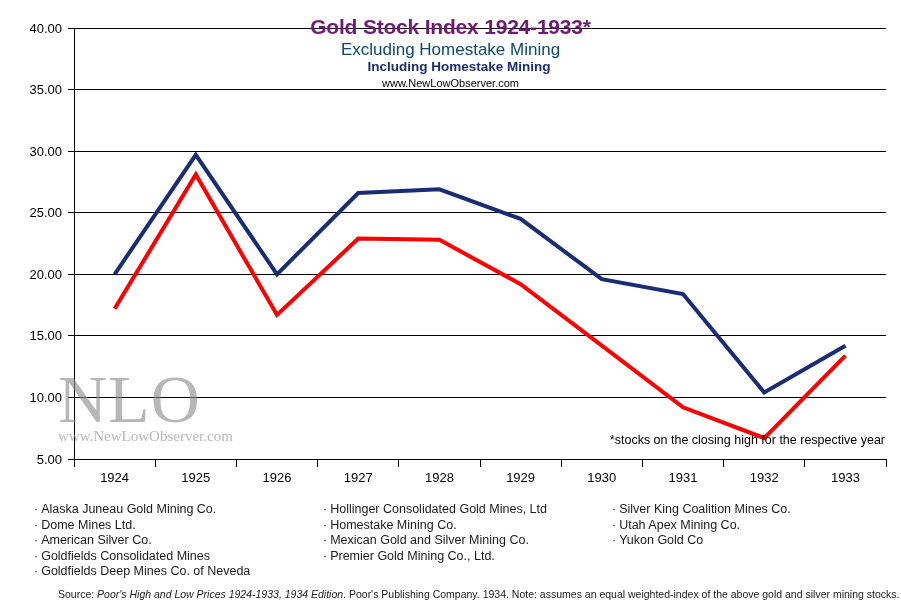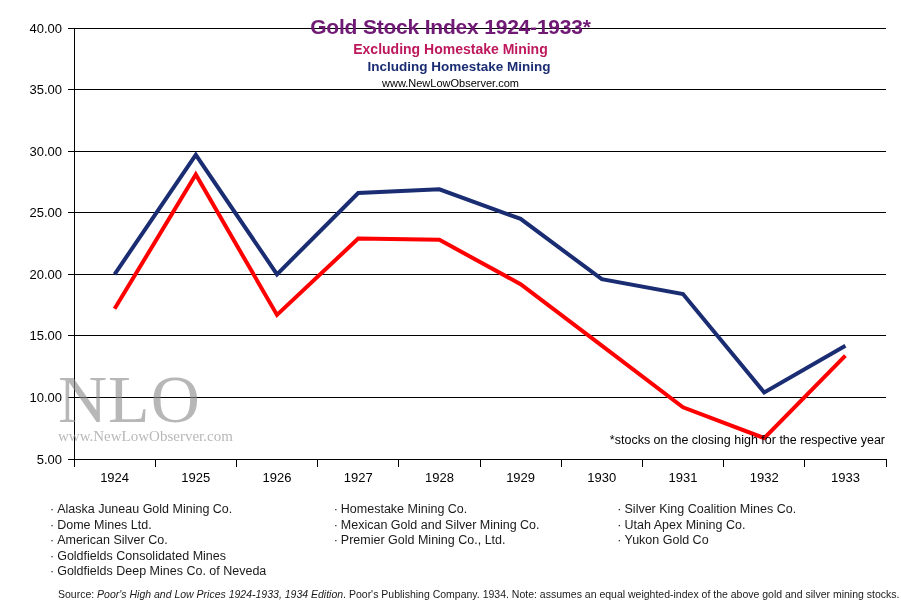--- a/index.html
+++ b/index.html
@@ -60,23 +60,23 @@
     pointer-events: none;
   }
   #chart-title {
     font-size: 21px;
     font-weight: bold;
     color: #701a75;
     line-height: 25px;
     letter-spacing: -0.2px;
   }
   #subtitle-red {
-    font-size: 14px;
-    font-weight: bold;
-    color: #be185d;
+    font-size: 17px;
+    font-weight: normal;
+    color: #0c4a6e;
     line-height: 17px;
     margin-top: 2px;
   }
   #subtitle-blue {
     font-size: 13.5px;
     font-weight: bold;
     color: #1a2d72;
     line-height: 17px;
     margin-left: 17px;
   }
@@ -122,21 +122,21 @@
     white-space: nowrap;
   }
 
   
   #company-lists {
     position: absolute;
     left: 0;
     top: 502px;
     width: 901px;
     display: flex;
-    padding-left: 50px;
+    padding-left: 34px;
     box-sizing: border-box;
   }
   .company-col {
     width: 290px;
   }
   .company-item {
     font-size: 12.5px;
     line-height: 15.6px;
     color: #1a1a1a;
     white-space: nowrap;
@@ -233,20 +233,21 @@
 
   <div id="company-lists">
     <div class="company-col">
       <div class="company-item"><span class="bullet">·</span><span>Alaska Juneau Gold Mining Co.</span></div>
       <div class="company-item"><span class="bullet">·</span><span>Dome Mines Ltd.</span></div>
       <div class="company-item"><span class="bullet">·</span><span>American Silver Co.</span></div>
       <div class="company-item"><span class="bullet">·</span><span>Goldfields Consolidated Mines</span></div>
       <div class="company-item"><span class="bullet">·</span><span>Goldfields Deep Mines Co. of Neveda</span></div>
     </div>
     <div class="company-col">
+      <div class="company-item"><span class="bullet">·</span><span>Hollinger Consolidated Gold Mines, Ltd</span></div>
       <div class="company-item"><span class="bullet">·</span><span>Homestake Mining Co.</span></div>
       <div class="company-item"><span class="bullet">·</span><span>Mexican Gold and Silver Mining Co.</span></div>
       <div class="company-item"><span class="bullet">·</span><span>Premier Gold Mining Co., Ltd.</span></div>
     </div>
     <div class="company-col">
       <div class="company-item"><span class="bullet">·</span><span>Silver King Coalition Mines Co.</span></div>
       <div class="company-item"><span class="bullet">·</span><span>Utah Apex Mining Co.</span></div>
       <div class="company-item"><span class="bullet">·</span><span>Yukon Gold Co</span></div>
     </div>
   </div>

